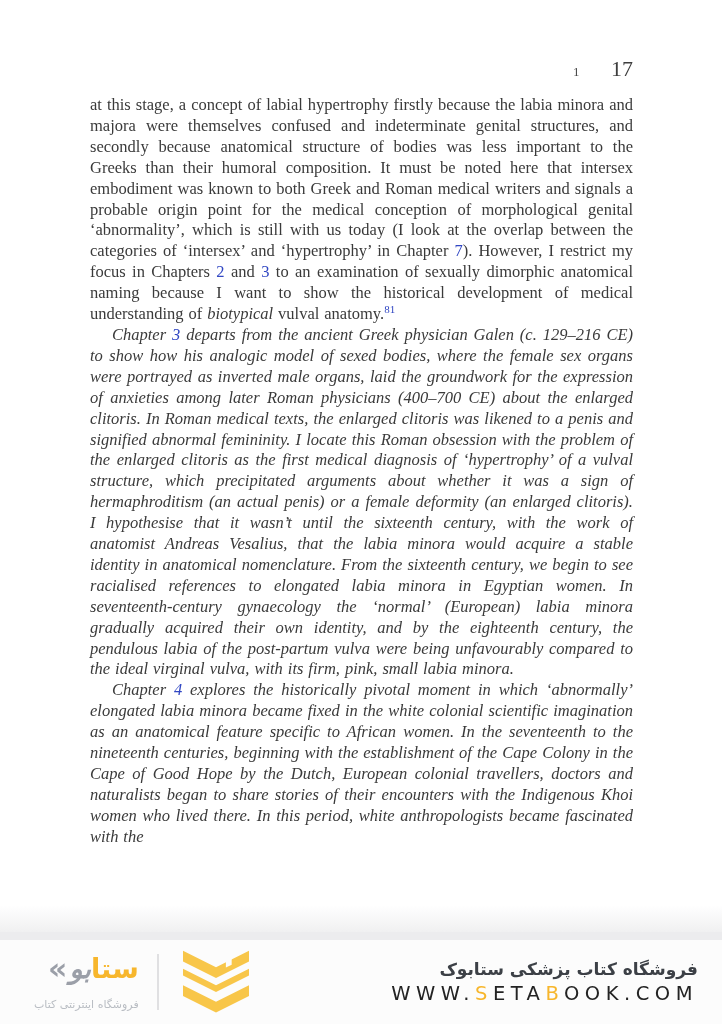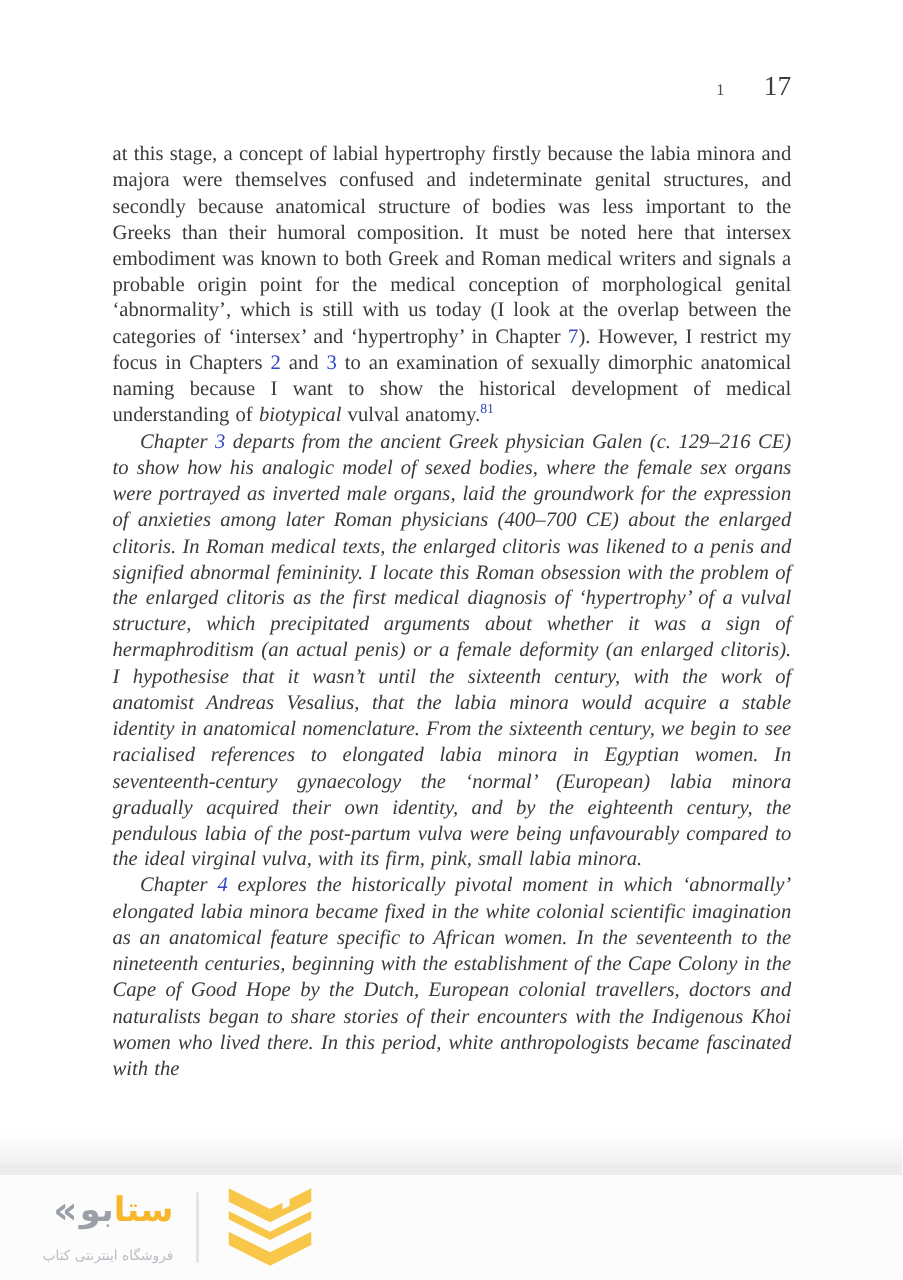--- a/index.html
+++ b/index.html
@@ -32,21 +32,21 @@
   }
   .running-header .page-num {
     font-size: 22px;
     margin-left: 18px;
     color: #3e3e3e;
   }
   
   .text-block {
     position: absolute;
     left: 90px;
-    top: 113px;
+    top: 95px;
     width: 543px;
     font-size: 16.5px;
     line-height: 20.9px;
     color: #3a3a3a;
     text-align: justify;
     word-spacing: 0.05em;
   }
   .para { text-indent: 0; }
   .para.indent { text-indent: 22px; font-style: italic; }
   .run-link { color: #3147c3; }
@@ -87,21 +87,21 @@
   .logo-text { display: flex; flex-direction: column; align-items: flex-end; }
   .wordmark {
     display: flex;
     flex-direction: row-reverse;
     align-items: center;
     font-size: 27px;
     font-weight: bold;
     line-height: 1.1;
   }
   .run-yellow { color: #f7b62c; }
-  .run-gray { color: #9b9fa8; }
+  .run-gray { color: #9b9fa8; font-style: italic; }
   .run-dark { color: #232323; }
   .kaf-chevron {
     color: #9b9fa8;
     font-weight: bold;
     font-size: 30px;
     line-height: 1;
     margin-right: 2px;
   }
   .logo-tagline {
     direction: rtl;
@@ -171,17 +171,21 @@
         </div>
         <div class="logo-divider"></div>
         <svg class="emblem" width="82" height="66" viewBox="0 0 84 80">
           <path d="M2,2 L42,22 L82,2 L82,15 L42,35 L2,15 Z" fill="#f8c649"></path>
           <path d="M2,24 L42,44 L82,24 L82,32 L42,52 L2,32 Z" fill="#f8c649"></path>
           <path d="M2,44 L42,64 L82,44 L82,57 L42,77 L2,57 Z" fill="#f8c649"></path>
           <path d="M54,9 L61,5.5 L61,19 L54,22.5 Z" fill="#fcfcfc"></path>
         </svg>
       </div>
 
+      <div class="footer-right">
+        <div class="store-name">فروشگاه کتاب پزشکی ستابوک</div>
+        <div class="website"><span class="run-dark">WWW.</span><span class="run-yellow">S</span><span class="run-dark">ETA</span><span class="run-yellow">B</span><span class="run-dark">OOK.COM</span></div>
+      </div>
 
     </div>
   </div>
 
 </div>
 
 </body></html>

